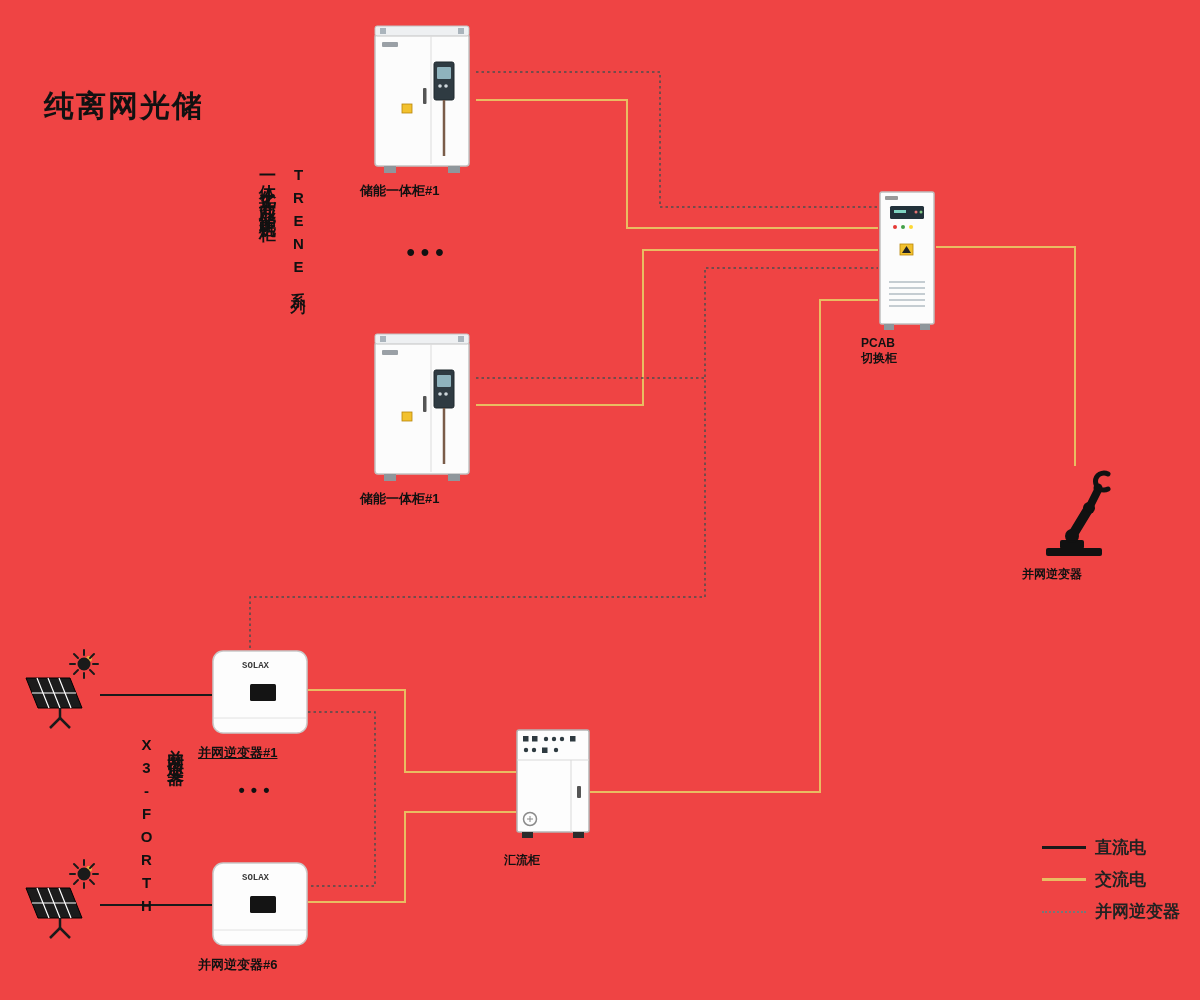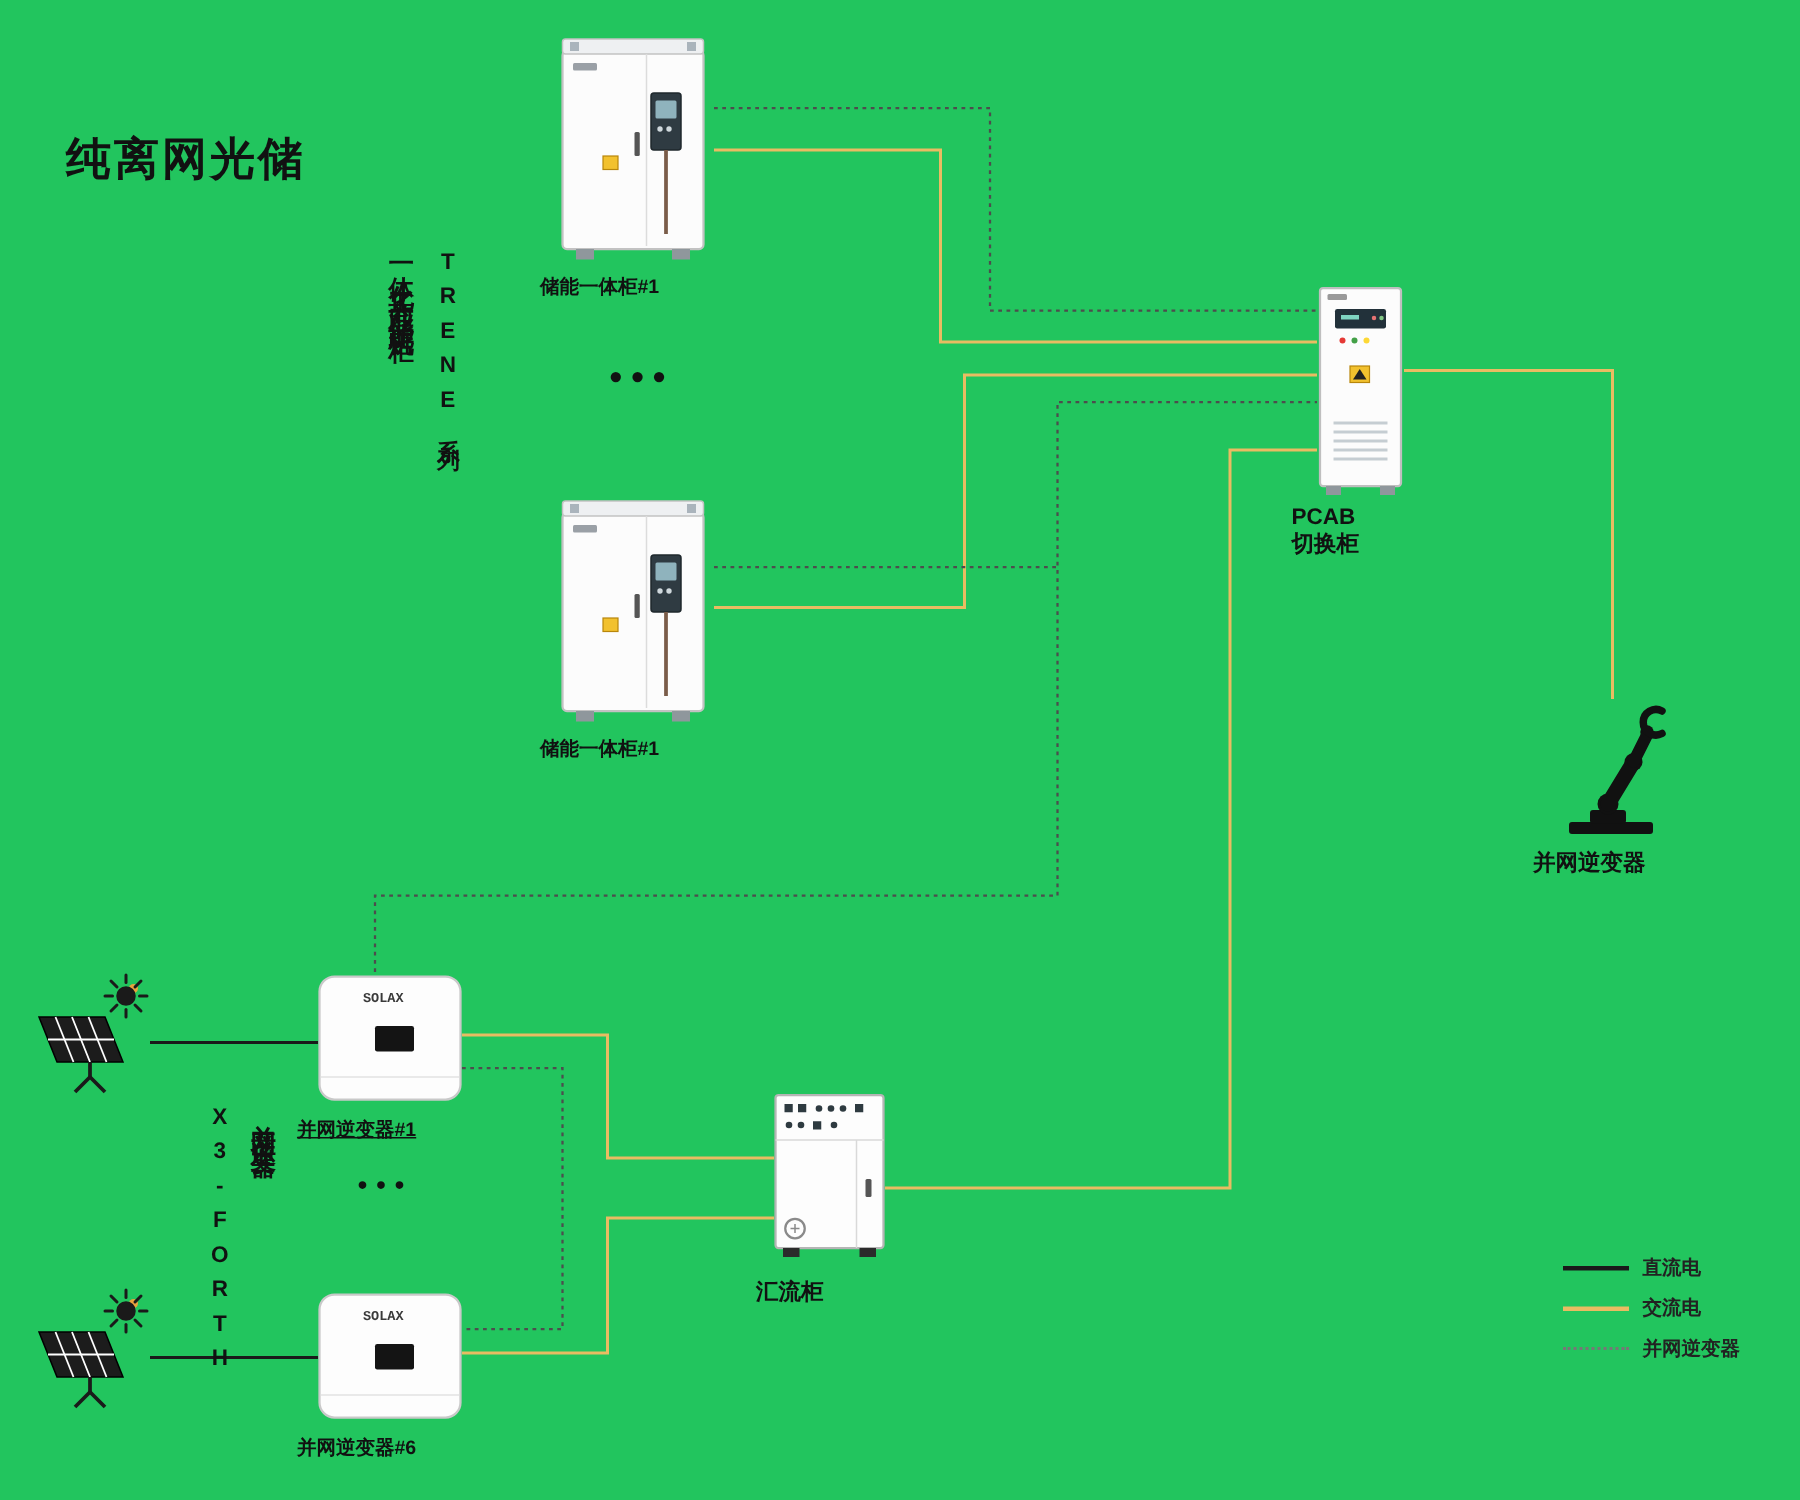--- a/index.html
+++ b/index.html
@@ -1,42 +1,42 @@
 <!DOCTYPE html>
 <html><head>
 <meta charset="utf-8">
 <style>
   html,body{margin:0;padding:0;background:#fff;}
   body{font-family:"Liberation Sans","DejaVu Sans",sans-serif;color:#111;}
-  .canvas{position:relative;width:1200px;height:1000px;background:#22c55e;overflow:hidden;}
+  .canvas{position:relative;width:1200px;height:1000px;background:#ef4444;overflow:hidden;}
   .wires{position:absolute;left:0;top:0;z-index:0;}
   .wires path{fill:none;}
   .wires .dc{stroke:#1a1a1a;stroke-width:2;}
   .wires .ac{stroke:#E9BC62;stroke-width:2;}
   .wires .comm{stroke:#4d4d4d;stroke-width:1.5;stroke-dasharray:2.5 3;}
   .device{position:absolute;z-index:1;font-family:Liberation Mono, monospace;}
   .device svg{display:block;width:100%;height:100%;}
   .lbl{position:absolute;z-index:2;font-weight:bold;color:#111;text-align:left;}
   .lbl-sm{font-size:13px;}
-  .lbl-md{font-size:15px;}
+  .lbl-md{font-size:12px;}
   .title{position:absolute;left:44px;top:86px;font-size:30px;font-weight:bold;letter-spacing:2px;z-index:2;}
   .vgroup{position:absolute;display:flex;flex-direction:row;gap:9px;z-index:2;}
   .vtext{writing-mode:vertical-rl;text-orientation:upright;font-weight:bold;color:#111;}
   .vtext.cjk{font-size:17px;letter-spacing:5px;}
   .vtext.lat{font-size:15px;letter-spacing:6px;}
   .dots{position:absolute;z-index:2;font-weight:bold;color:#111;text-align:center;letter-spacing:6px;}
   .dots.big{font-size:24px;}
   .dots.small{font-size:18px;}
   .legend{position:absolute;left:1042px;top:836px;z-index:2;display:flex;flex-direction:column;gap:9px;}
   .legend-row{display:flex;align-items:center;}
   .ls{display:inline-block;width:44px;height:0;margin-right:9px;}
   .ls.dc{border-top:3px solid #1a1a1a;}
   .ls.ac{border-top:3px solid #E9BC62;}
   .ls.comm{border-top:2px dotted #777;}
-  .legend-label{font-size:13px;font-weight:bold;color:#222;}
+  .legend-label{font-size:17px;font-weight:bold;color:#222;}
 </style>
 </head>
 <body>
 
 <div class="canvas">
 
   <svg class="wires" width="1200" height="1000" viewBox="0 0 1200 1000">
 
     <path class="dc" d="M100,695 H212"></path>
     <path class="dc" d="M100,905 H212"></path>

